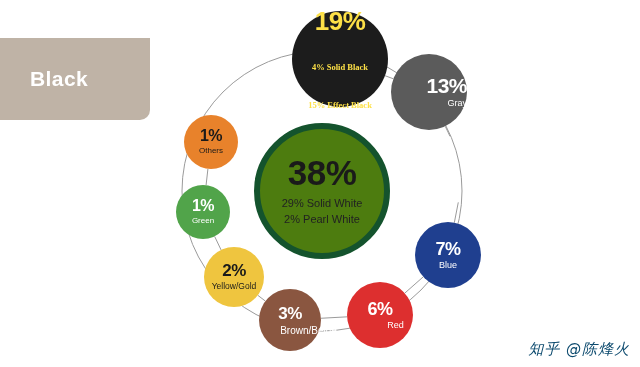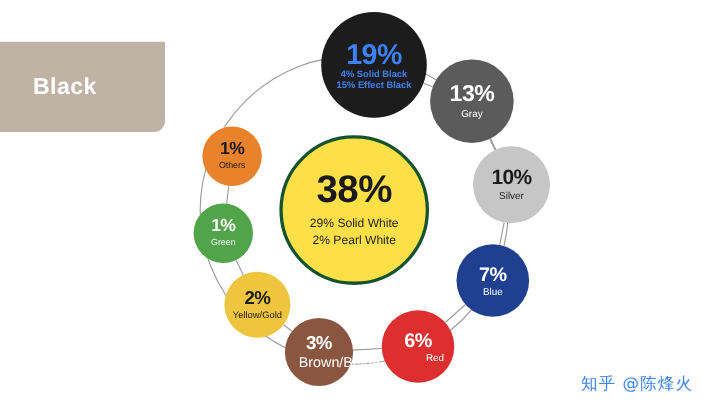--- a/index.html
+++ b/index.html
@@ -48,22 +48,22 @@
   }
 
   
   #center-hub {
     position: absolute;
     left: 254px;
     top: 123px;
     width: 136px;
     height: 136px;
     border-radius: 50%;
-    background: #fde047;
-    border: 3px solid #14532d;
+    background: #4d7c0f;
+    border: 6px solid #14532d;
     display: flex;
     flex-direction: column;
     align-items: center;
     justify-content: center;
     box-sizing: border-box;
   }
   #center-value {
     font-size: 35px;
     font-weight: bold;
     color: #1a1a1a;
@@ -96,31 +96,33 @@
   }
   .bubble .lbl {
     line-height: 1.1;
     margin-top: 3px;
     white-space: nowrap;
   }
   .bubble .sub {
     line-height: 1.2;
     font-weight: bold;
     white-space: nowrap;
+    font-family: Liberation Serif, serif;
   }
 
   
   #watermark {
     position: absolute;
     right: 10px;
     bottom: 8px;
     font-size: 15px;
-    color: #3b82f6;
+    color: #0c4a6e;
     letter-spacing: 1px;
     font-family: "DejaVu Sans", sans-serif;
+    font-style: italic;
   }
 </style>
 </head>
 <body>
 
 <div id="canvas">
 
   <div id="region-box"></div>
   <div id="region-label">Black</div>
 
@@ -135,49 +137,45 @@
       <line x1="221.0858242535506" y1="249.92188956389646" x2="214.62275817180443" y2="236.37029939249317" stroke="#9b9b9b" stroke-width="1"></line>
       <line x1="206.06575796133976" y1="185.17461783827707" x2="207.93424203866024" y2="168.82538216172293" stroke="#9b9b9b" stroke-width="1"></line>
     </svg>
 
   <div id="center-hub">
     <div id="center-value">38%</div>
     <div class="center-sub first">29% Solid White</div>
     <div class="center-sub">2% Pearl White</div>
   </div>
 
-  <div class="bubble" id="b-black" style="left: 292px; top: 11px; width: 96px; height: 96px; background: rgb(28, 28, 28); color: #3b82f6;">
+  <div class="bubble" id="b-black" style="left: 292px; top: 11px; width: 96px; height: 96px; background: rgb(28, 28, 28); color: #fde047; gap: 28px;">
     <div class="pct" style="font-size: 26px;">19%</div>
     <div class="sub" style="font-size: 8.5px;">4% Solid Black</div>
     <div class="sub" style="font-size: 8.5px;">15% Effect Black</div>
   </div>
 
-  <div class="bubble" id="b-gray" style="left: 391px; top: 54px; width: 76px; height: 76px; background: rgb(91, 91, 91); color: rgb(255, 255, 255);">
+  <div class="bubble" id="b-gray" style="left: 391px; top: 54px; width: 76px; height: 76px; background: rgb(91, 91, 91); color: rgb(255, 255, 255); align-items: flex-end;">
     <div class="pct" style="font-size: 21px;">13%</div>
     <div class="lbl" style="font-size: 9px;">Gray</div>
   </div>
 
-  <div class="bubble" id="b-silver" style="left: 430px; top: 133px; width: 70px; height: 70px; background: rgb(198, 198, 198); color: rgb(26, 26, 26);">
-    <div class="pct" style="font-size: 19px;">10%</div>
-    <div class="lbl" style="font-size: 9px;">Silver</div>
-  </div>
 
   <div class="bubble" id="b-blue" style="left: 415px; top: 222px; width: 66px; height: 66px; background: rgb(31, 63, 143); color: rgb(255, 255, 255);">
     <div class="pct" style="font-size: 18px;">7%</div>
     <div class="lbl" style="font-size: 9px;">Blue</div>
   </div>
 
   <div class="bubble" id="b-red" style="left: 347px; top: 282px; width: 66px; height: 66px; background: rgb(221, 47, 47); color: rgb(255, 255, 255);">
     <div class="pct" style="font-size: 18px;">6%</div>
     <div class="lbl" style="font-size: 9px; padding-left: 31px;">Red</div>
   </div>
 
   <div class="bubble" id="b-brown" style="left: 259px; top: 289px; width: 62px; height: 62px; background: rgb(138, 86, 64); color: rgb(255, 255, 255);">
     <div class="pct" style="font-size: 17px;">3%</div>
-    <div class="lbl" style="font-size: 13px; padding-left: 37px;">Brown/Beige</div>
+    <div class="lbl" style="font-size: 10px; padding-left: 37px;">Brown/Beige</div>
   </div>
 
   <div class="bubble" id="b-yellow" style="left: 204px; top: 247px; width: 60px; height: 60px; background: rgb(239, 197, 63); color: rgb(26, 26, 26);">
     <div class="pct" style="font-size: 17px;">2%</div>
     <div class="lbl" style="font-size: 8.5px;">Yellow/Gold</div>
   </div>
 
   <div class="bubble" id="b-green" style="left: 176px; top: 185px; width: 54px; height: 54px; background: rgb(81, 164, 74); color: rgb(255, 255, 255);">
     <div class="pct" style="font-size: 16px;">1%</div>
     <div class="lbl" style="font-size: 8px;">Green</div>

